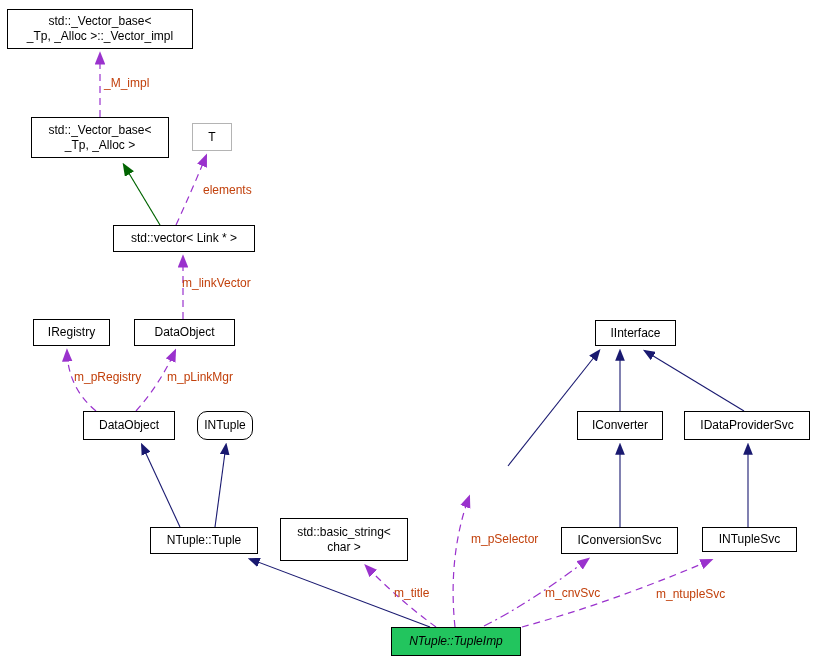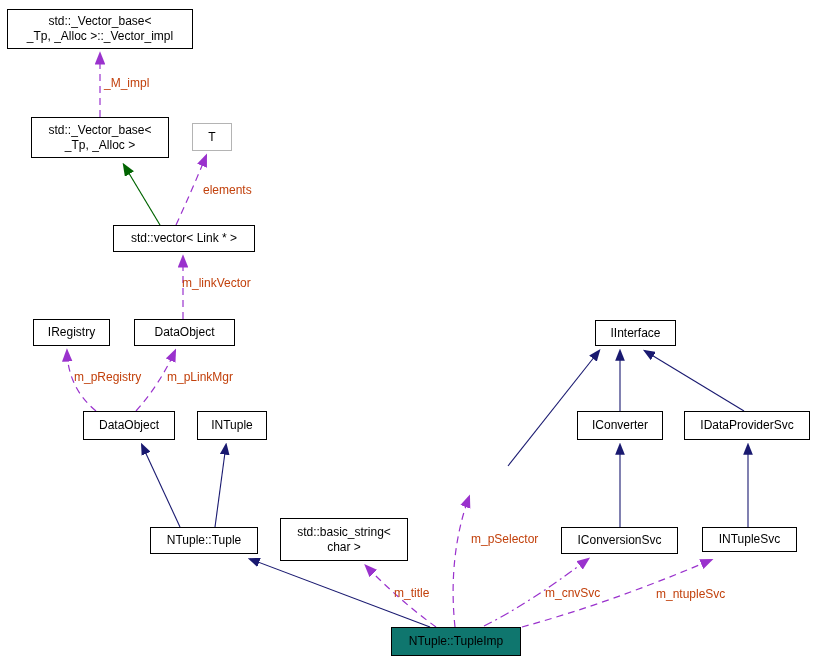--- a/index.html
+++ b/index.html
@@ -21,21 +21,21 @@
     line-height:1.25;
     display:flex;
     align-items:center;
     justify-content:center;
     text-align:center;
     white-space:pre-line;
     padding:1px 4px;
     cursor:pointer;
   }
   .node.template-param{border-color:#b4b4b4;}
-  .node.selected{background:#0f766e;}
+  .node.selected{background:#22c55e;font-style:italic;}
   .edge-label{
     position:absolute;
     font-size:12px;
     color:#c2410c;
     white-space:nowrap;
   }
 </style>
 </head>
 <body>
 
@@ -78,21 +78,21 @@
 
   <div class="node" style="left:7px;top:9px;width:186px;height:40px;">std::_Vector_base&lt;
 _Tp, _Alloc &gt;::_Vector_impl</div>
   <div class="node" style="left:31px;top:117px;width:138px;height:41px;">std::_Vector_base&lt;
 _Tp, _Alloc &gt;</div>
   <div class="node template-param" style="left:192px;top:123px;width:40px;height:28px;">T</div>
   <div class="node" style="left:113px;top:225px;width:142px;height:27px;">std::vector&lt; Link * &gt;</div>
   <div class="node" style="left:33px;top:319px;width:77px;height:27px;">IRegistry</div>
   <div class="node" style="left:134px;top:319px;width:101px;height:27px;">DataObject</div>
   <div class="node" style="left:83px;top:411px;width:92px;height:29px;">DataObject</div>
-  <div class="node" style="left:197px;top:411px;width:70px;height:29px;">INTuple</div>
+  <div class="node" style="left:197px;top:411px;width:56px;height:29px;border-radius:10px;">INTuple</div>
   <div class="node" style="left:579px;top:320px;width:81px;height:26px;margin-left:16px;">IInterface</div>
   <div class="node" style="left:684px;top:411px;width:126px;height:29px;">IDataProviderSvc</div>
   <div class="node" style="left:577px;top:411px;width:86px;height:29px;">IConverter</div>
   <div class="node" style="left:280px;top:518px;width:128px;height:43px;">std::basic_string&lt;
 char &gt;</div>
   <div class="node" style="left:150px;top:527px;width:108px;height:27px;">NTuple::Tuple</div>
   <div class="node" style="left:561px;top:527px;width:117px;height:27px;">IConversionSvc</div>
   <div class="node" style="left:702px;top:527px;width:95px;height:25px;">INTupleSvc</div>
   <div class="node selected" style="left:391px;top:627px;width:130px;height:29px;">NTuple::TupleImp</div>
 

